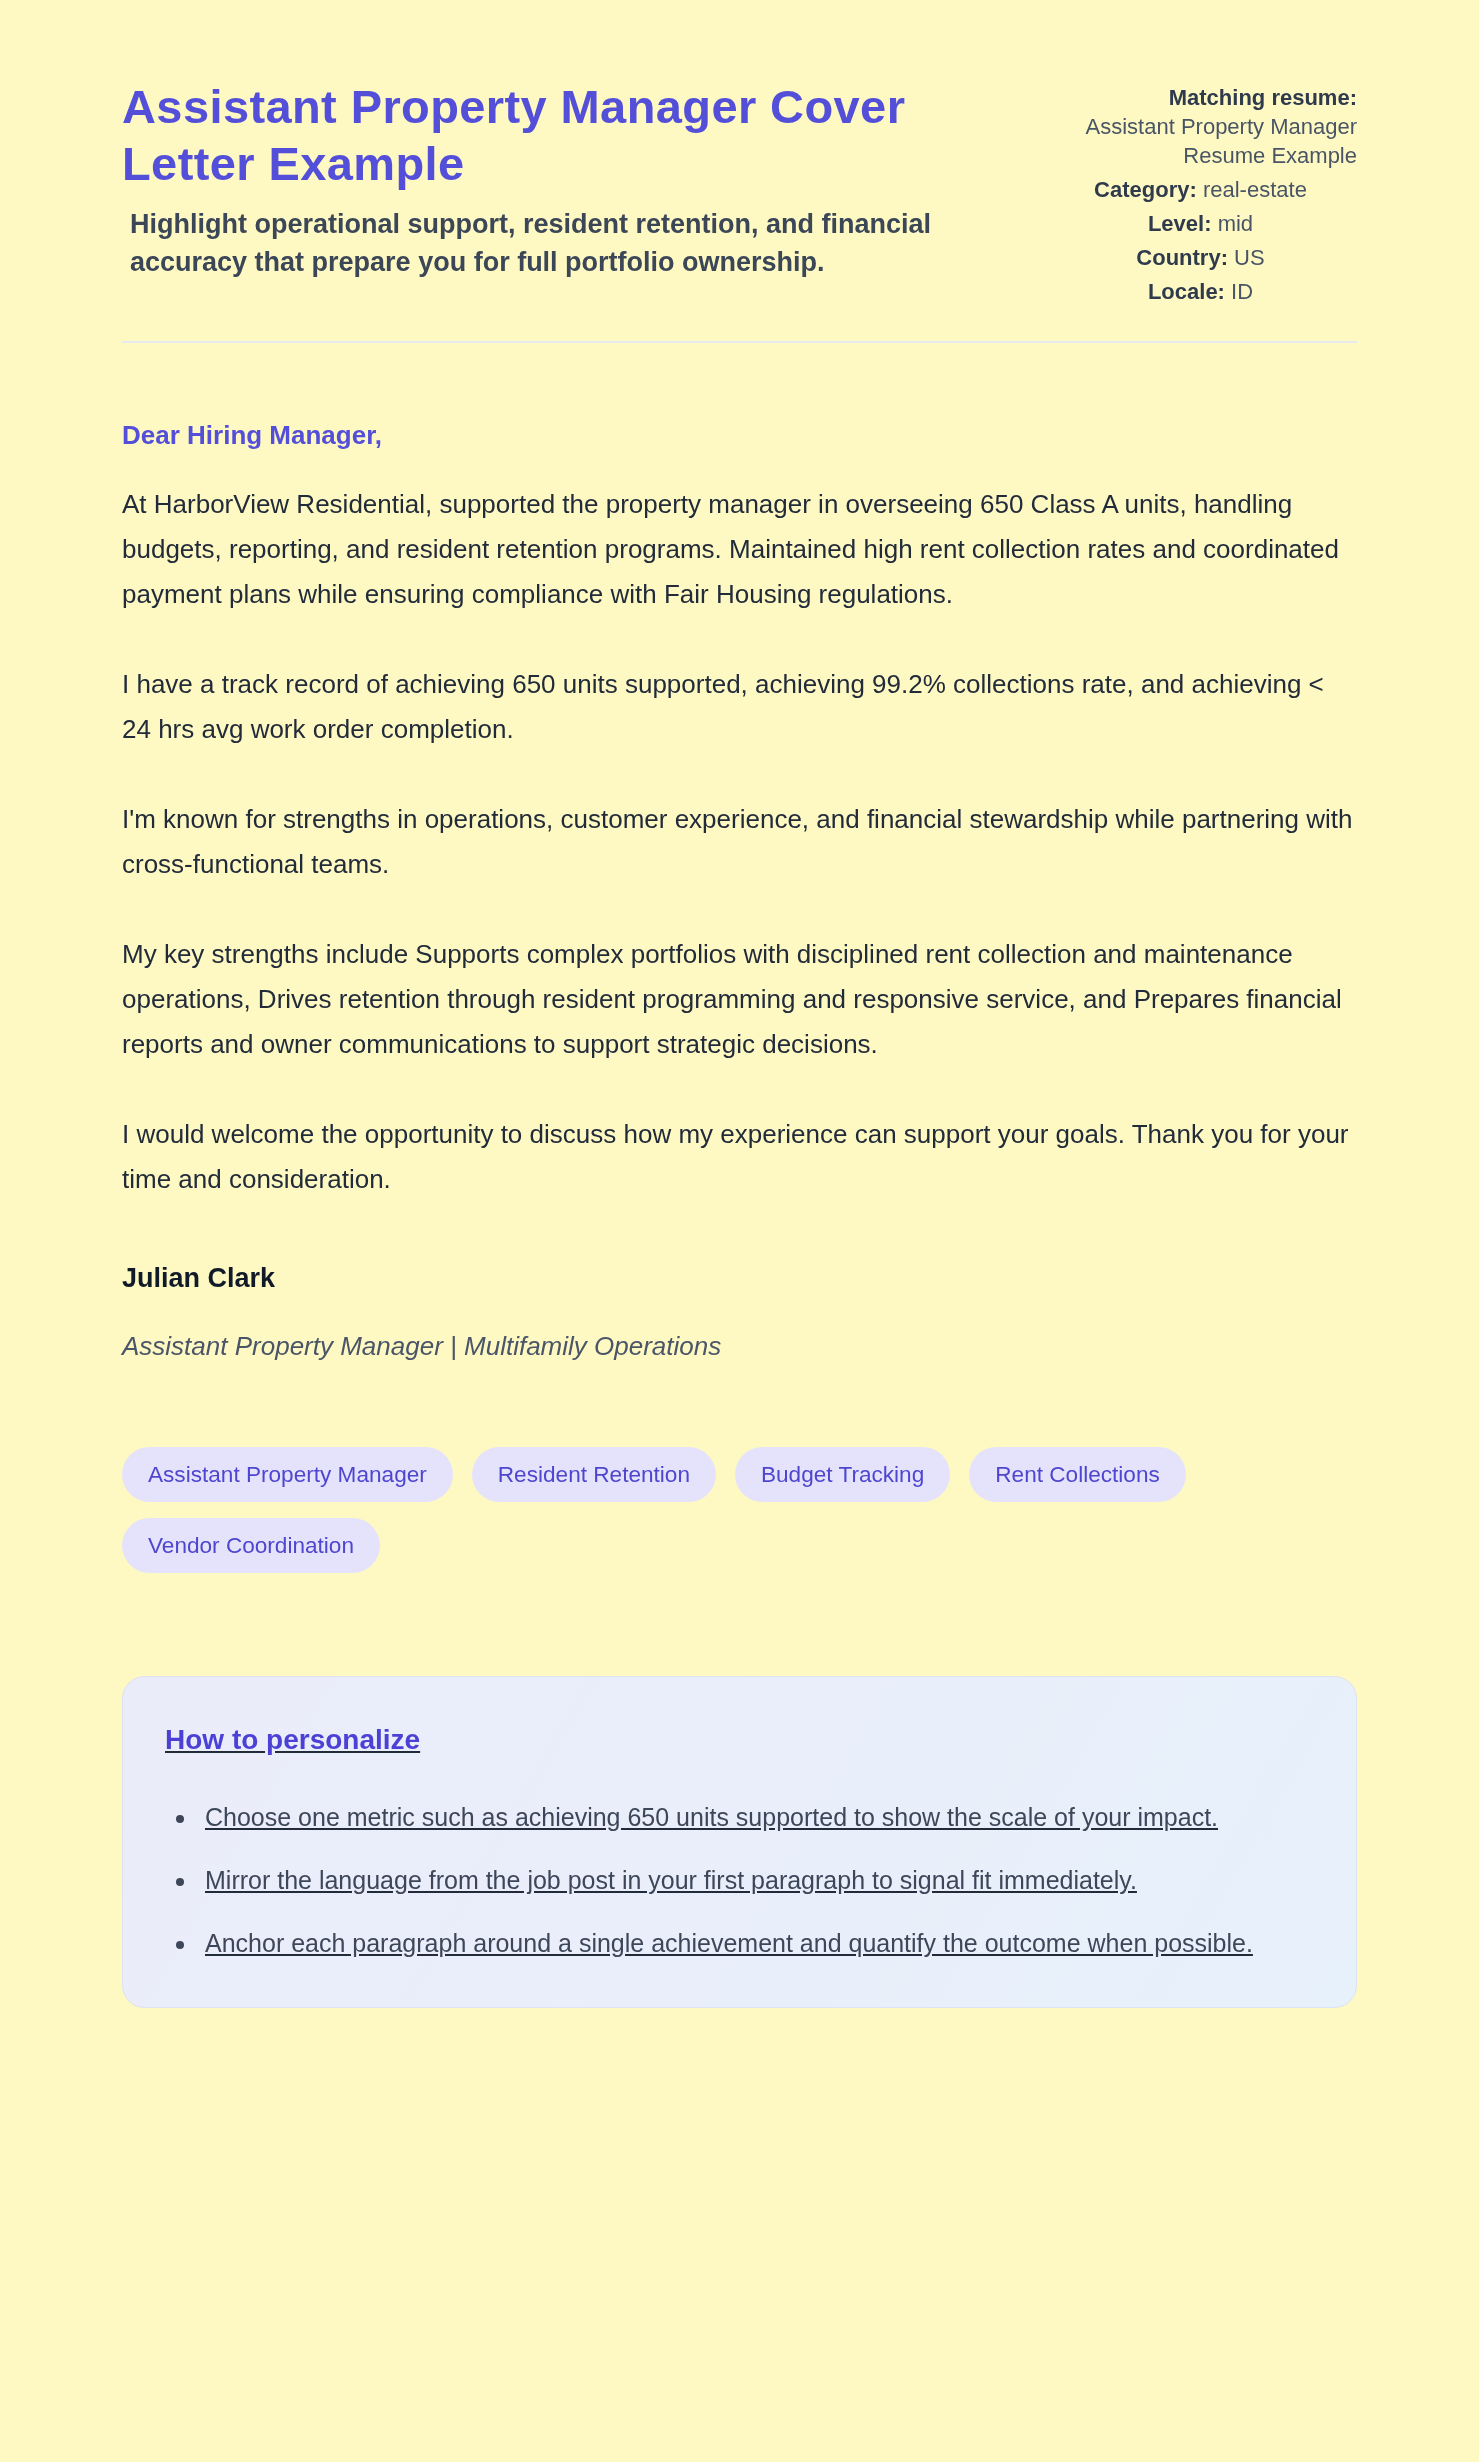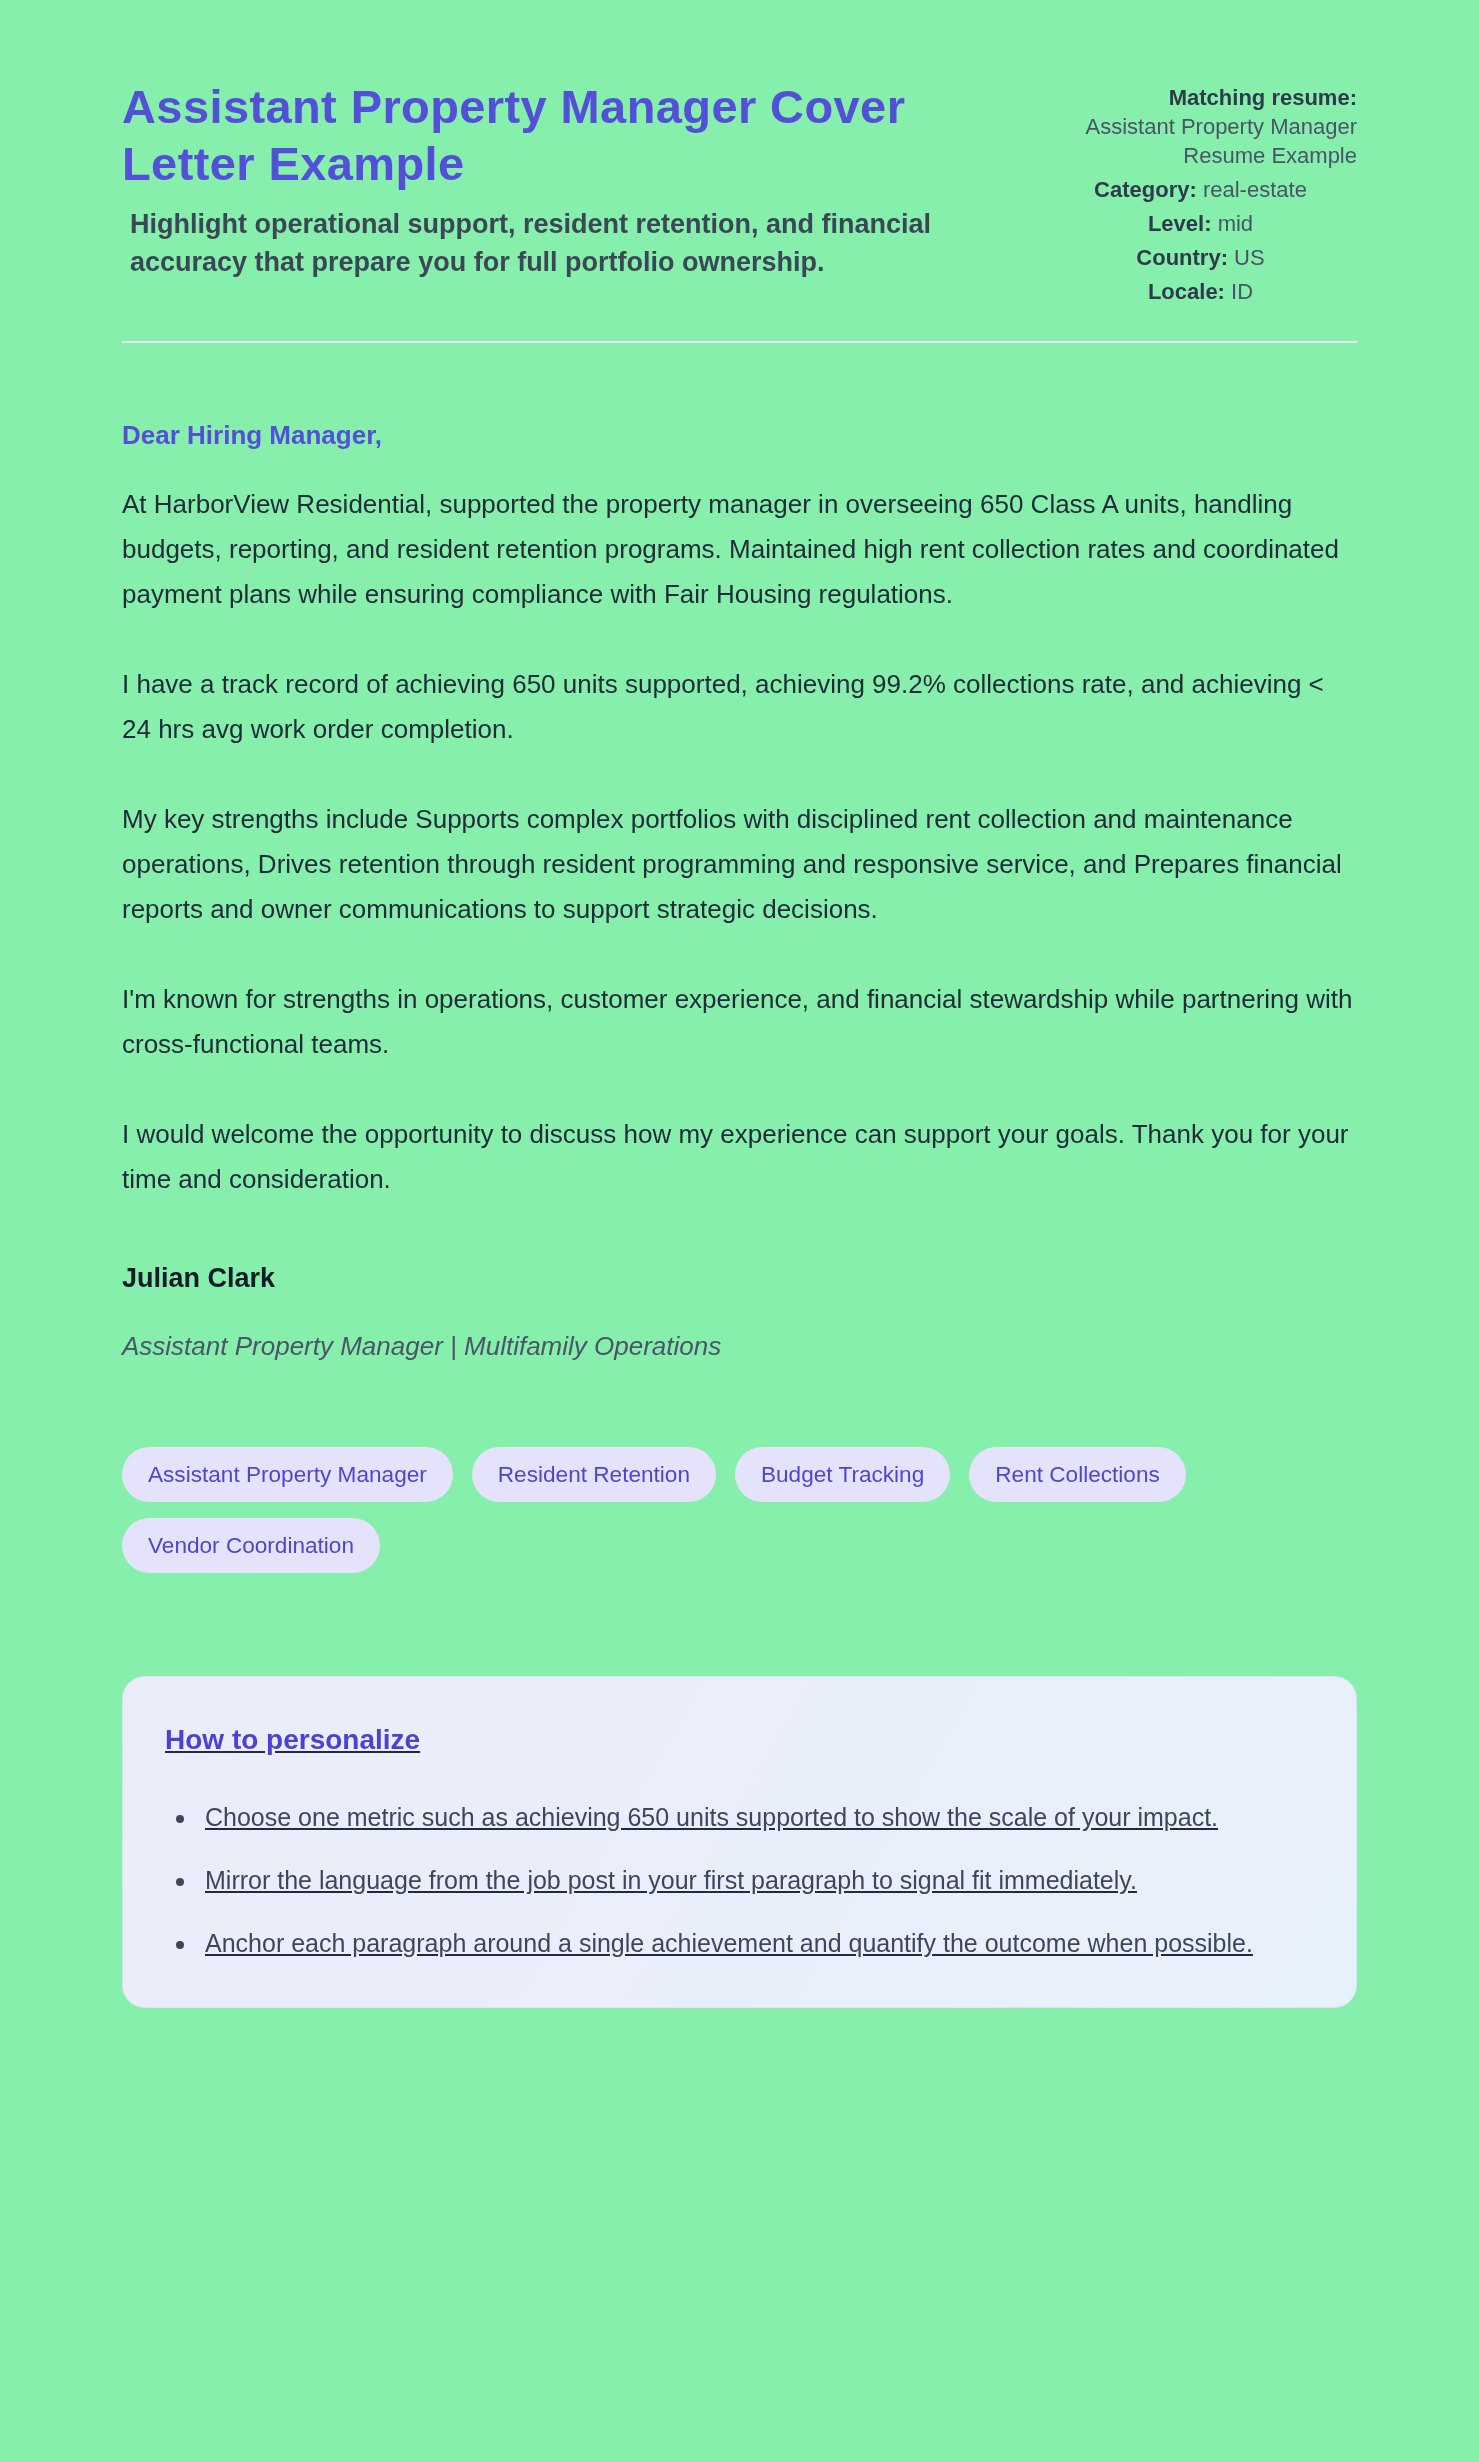--- a/index.html
+++ b/index.html
@@ -7,21 +7,21 @@
     padding: 0;
     background: #ffffff;
     font-family: "Liberation Sans", "DejaVu Sans", sans-serif;
     color: #1f2937;
   }
   .page {
     width: 1479px;
     min-height: 2462px;
     box-sizing: border-box;
     padding: 78px 122px 70px 122px;
-    background: #86efac;
+    background: #fef9c3;
   }
   
   .header {
     display: flex;
     justify-content: space-between;
     align-items: flex-start;
     gap: 42px;
     padding-bottom: 35px;
     border-bottom: 2.6px solid #e7eaee;
   }
@@ -162,22 +162,22 @@
         <b>Locale:</b>
         <span>ID</span>
       </div>
     </aside>
   </header>
 
   <main class="letter">
     <p class="salutation">Dear Hiring Manager,</p>
     <p class="para">At HarborView Residential, supported the property manager in overseeing 650 Class A units, handling budgets, reporting, and resident retention programs. Maintained high rent collection rates and coordinated payment plans while ensuring compliance with Fair Housing regulations.</p>
     <p class="para">I have a track record of achieving 650 units supported, achieving 99.2% collections rate, and achieving &lt; 24 hrs avg work order completion.</p>
+    <p class="para">I'm known for strengths in operations, customer experience, and financial stewardship while partnering with cross-functional teams.</p>
     <p class="para">My key strengths include Supports complex portfolios with disciplined rent collection and maintenance operations, Drives retention through resident programming and responsive service, and Prepares financial reports and owner communications to support strategic decisions.</p>
-    <p class="para">I'm known for strengths in operations, customer experience, and financial stewardship while partnering with cross-functional teams.</p>
     <p class="para">I would welcome the opportunity to discuss how my experience can support your goals. Thank you for your time and consideration.</p>
 
     <div class="signature">
       <p class="signature-name">Julian Clark</p>
       <p class="signature-title">Assistant Property Manager | Multifamily Operations</p>
     </div>
 
     <div class="tags">
       <span class="tag">Assistant Property Manager</span>
       <span class="tag">Resident Retention</span>

